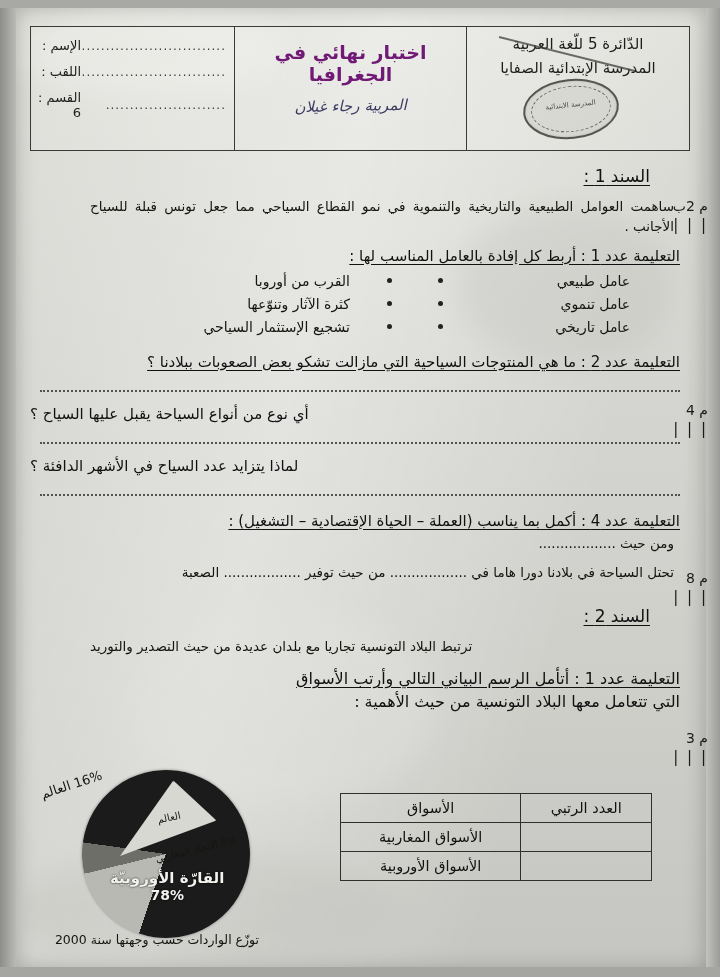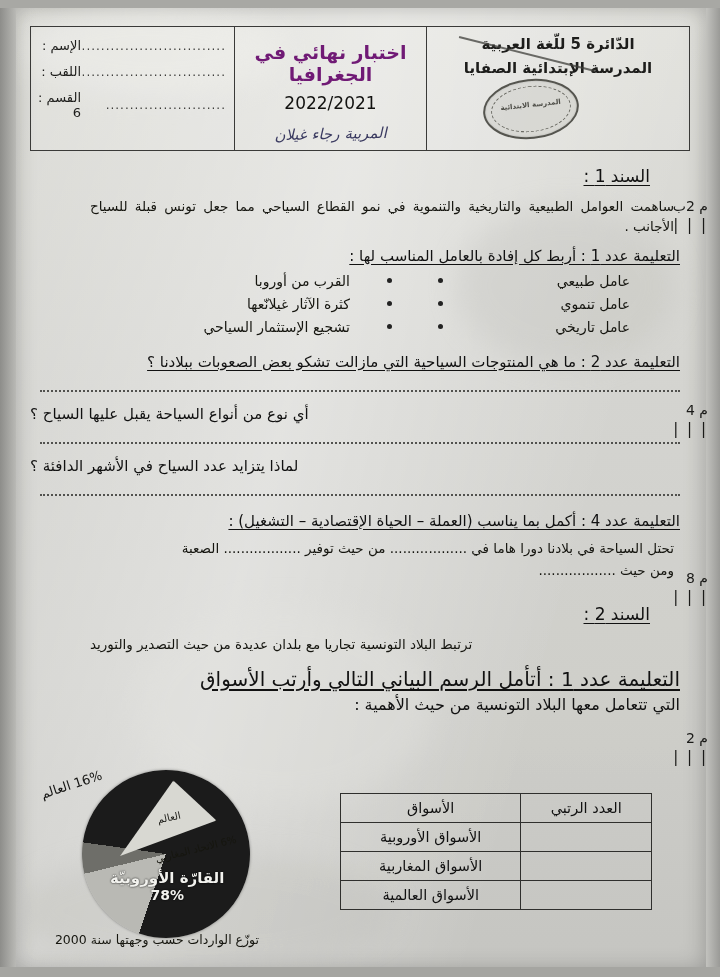--- a/index.html
+++ b/index.html
@@ -33,21 +33,21 @@
   .edge-right{position:absolute;right:0;top:0;width:14px;height:977px;background:linear-gradient(270deg,#9a9a97,#c2c2be);}
   .edge-top{position:absolute;left:0;top:0;width:720px;height:8px;background:#a8a8a4;}
   .edge-bot{position:absolute;left:0;bottom:0;width:720px;height:10px;background:#a5a5a1;}
 
   
   .hdr{
     position:absolute; left:30px; top:26px; width:660px; height:125px;
     display:flex; flex-direction:row;
   }
   .hdr-cell{border:1.6px solid #3a3a38; box-sizing:border-box; position:relative;}
-  .hdr-right{width:264px; background:rgba(255,255,255,0.10);font-weight:bold;}
+  .hdr-right{width:224px; background:rgba(255,255,255,0.10);}
   .hdr-mid{flex:1; border-right:none; border-left:none; background:rgba(255,255,255,0.06);}
   .hdr-left{width:205px; background:rgba(255,255,255,0.10);}
 
   .school-line{
     text-align:center; font-size:15px; color:#1d1d1b; margin-top:8px; letter-spacing:0;
     font-family:"DejaVu Sans", sans-serif;
   }
   .school-line2{text-align:center;font-size:15px;color:#1d1d1b;margin-top:6px;}
   .stamp{
     position:absolute; left:56px; top:52px; width:92px; height:56px;
@@ -173,21 +173,20 @@
     <div class="school-line">الدّائرة 5 للّغة العربية</div>
     <div class="school-line2">المدرسة الإبتدائية الصفايا</div>
     <div class="stamp">
       <div class="stamp-txt">المدرسة الابتدائية</div>
     </div>
     <div class="stamp-slash"></div>
   </div>
 
   <div class="hdr-cell hdr-mid">
     <div class="title-main">اختبار نهائي في الجغرافيا</div>
-    <div class="title-year">2022/2021</div>
     <div class="teacher-hand">المربية رجاء غيلان</div>
   </div>
 
   <div class="hdr-cell hdr-left">
     <div class="idrow">
       <div class="dots">................................</div>
       <div class="lbl">الإسم :</div>
     </div>
     <div class="idrow">
       <div class="dots">................................</div>
@@ -216,21 +215,21 @@
     <div class="match-row">
       <span class="match-left">عامل طبيعي</span>
       <span class="dot"></span>
       <span class="dot"></span>
       <span class="match-right">القرب من أوروبا</span>
     </div>
     <div class="match-row">
       <span class="match-left">عامل تنموي</span>
       <span class="dot"></span>
       <span class="dot"></span>
-      <span class="match-right">كثرة الآثار غيلانّعها</span>
+      <span class="match-right">كثرة الآثار وتنوّعها</span>
     </div>
     <div class="match-row">
       <span class="match-left">عامل تاريخي</span>
       <span class="dot"></span>
       <span class="dot"></span>
       <span class="match-right">تشجيع الإستثمار السياحي</span>
     </div>
   </div>
 
   <div class="inst" style="text-align:right;margin-top:18px;">
@@ -241,71 +240,67 @@
   <div class="qline">أي نوع من أنواع السياحة يقبل عليها السياح ؟</div>
   <div class="dots-line"></div>
 
   <div class="qline">لماذا يتزايد عدد السياح في الأشهر الدافئة ؟</div>
   <div class="dots-line"></div>
 
   <div class="inst" style="text-align:right;margin-top:16px;">
     <u>التعليمة عدد 4 : أكمل بما يناسب (العملة – الحياة الإقتصادية – التشغيل) :</u>
   </div>
 
+  <div class="fill" style="margin-top:0;">ومن حيث ..................</div>
   <div class="fill">تحتل السياحة في بلادنا دورا هاما في .................. من حيث توفير .................. الصعبة</div>
-  <div class="fill" style="margin-top:0;">ومن حيث ..................</div>
 
   <div style="text-align:right;margin-top:16px;">
     <span class="sandu">السند 2 :</span>
   </div>
 
   <div class="para" style="text-align:left;">ترتبط البلاد التونسية تجاريا مع بلدان عديدة من حيث التصدير والتوريد</div>
 
-  <div class="inst" style="text-align:right;margin-top:12px;font-size:20px;">
+  <div class="inst" style="text-align:right;margin-top:12px;font-size:16px;">
     <u>التعليمة عدد 1 : أتأمل الرسم البياني التالي وأرتب الأسواق</u>
   </div>
   <div class="inst" style="text-align:right;margin-top:4px;font-size:16px;">التي تتعامل معها البلاد التونسية من حيث الأهمية :</div>
 </div>
 
 <div class="marks">
   <div class="mk" style="top:198px;right:0;">
     <span class="num">م 2ب</span>
     <span class="bars">| | |</span>
   </div>
   <div class="mk" style="top:402px;right:0;">
     <span class="num">م 4</span>
     <span class="bars">| | |</span>
   </div>
   <div class="mk" style="top:570px;right:0;">
     <span class="num">م 8</span>
     <span class="bars">| | |</span>
   </div>
   <div class="mk" style="top:730px;right:0;">
-    <span class="num">م 2</span>
+    <span class="num">م 3</span>
     <span class="bars">| | |</span>
   </div>
 </div>
 
 <table class="tbl">
   <tbody>
       <tr>
     <th class="c-rank">العدد الرتبي</th>
     <th class="c-mkt">الأسواق</th>
   </tr>
   <tr>
     <td></td>
-    <td>الأسواق الأوروبية</td>
-  </tr>
-  <tr>
-    <td></td>
     <td>الأسواق المغاربية</td>
   </tr>
   <tr>
     <td></td>
-    <td>الأسواق العالمية</td>
+    <td>الأسواق الأوروبية</td>
   </tr>
 </tbody>
   </table>
 
 <div class="pie-wrap">
   <div class="pie"></div>
   <div class="pie-cut"></div>
   <div class="pie-cut-txt">العالم</div>
 
   <div class="pie-label lbl-eu">

